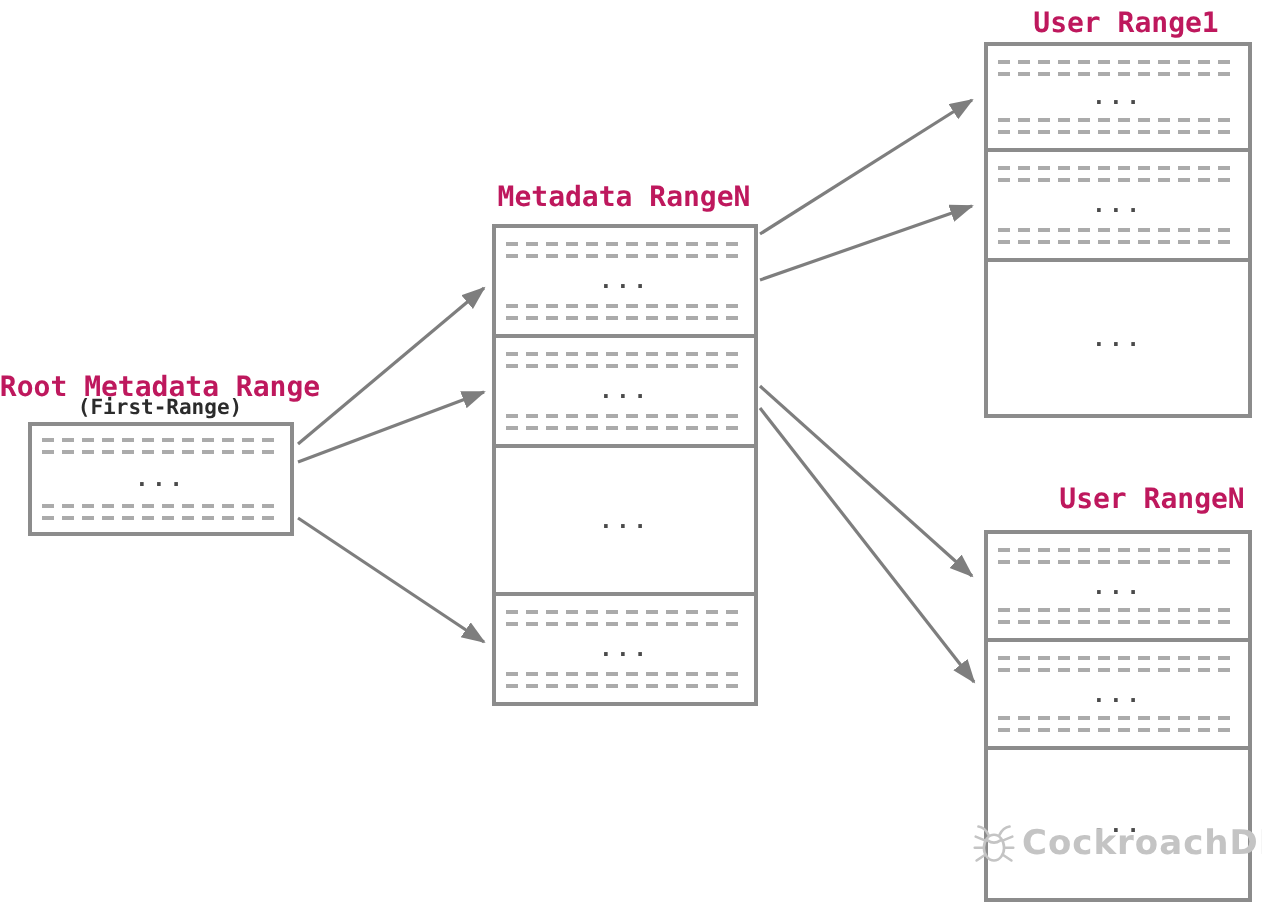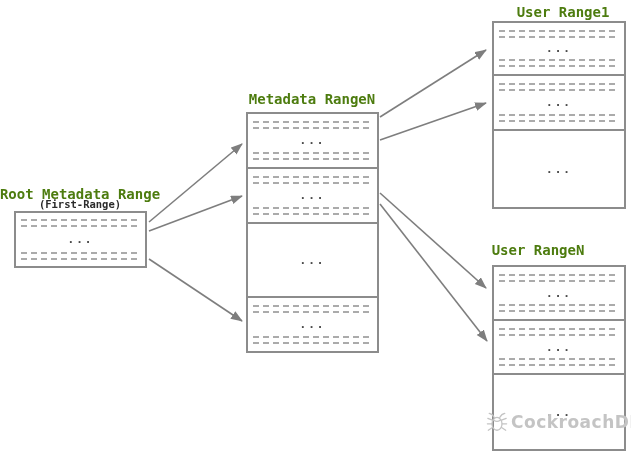--- a/index.html
+++ b/index.html
@@ -30,21 +30,21 @@
   .pair .dash + .dash{margin-top:4px;}
   .mid{flex:1;display:flex;align-items:center;justify-content:center;}
   .section.empty{display:flex;align-items:center;justify-content:center;}
   .ellipsis{
     font:bold 11px "DejaVu Sans Mono",monospace;color:#4a4a4a;
     letter-spacing:2px;line-height:1;
   }
   
   .title{
     position:absolute;transform:translateX(-50%);white-space:nowrap;
-    font:bold 14px "DejaVu Sans Mono",monospace;color:#4d7c0f;z-index:3;
+    font:bold 14px "DejaVu Sans Mono",monospace;color:#be185d;z-index:3;
   }
   .subtitle{
     position:absolute;transform:translateX(-50%);white-space:nowrap;
     font:bold 10.5px "DejaVu Sans Mono",monospace;color:#2b2b2b;z-index:3;
   }
   
   #watermark{
     position:absolute;left:486px;top:410px;display:flex;align-items:center;
     gap:3px;z-index:4;
   }
@@ -71,21 +71,21 @@
     <line x1="380" y1="117" x2="486" y2="50" marker-end="url(#ah)"></line>
     <line x1="380" y1="140" x2="486" y2="103" marker-end="url(#ah)"></line>
     <line x1="380" y1="193" x2="486" y2="288" marker-end="url(#ah)"></line>
     <line x1="380" y1="204" x2="487" y2="341" marker-end="url(#ah)"></line>
   </svg>
 
   <div class="title" style="left:80px;top:186px;">Root Metadata Range</div>
   <div class="subtitle" style="left:80px;top:198px;">(First-Range)</div>
   <div class="title" style="left:312px;top:91px;">Metadata RangeN</div>
   <div class="title" style="left:563px;top:4px;">User Range1</div>
-  <div class="title" style="left:538px;top:242px;">User RangeN</div>
+  <div class="title" style="left:576px;top:242px;">User RangeN</div>
 
   <div class="rbox" style="left:14px;top:211px;width:133px;height:57px;">
     <div class="section dashed tight" style="flex:1;">
       <div class="pair">
           <div class="dash"></div>
           <div class="dash"></div>
         </div>
       <div class="mid">
           <span class="ellipsis">...</span>
         </div>

